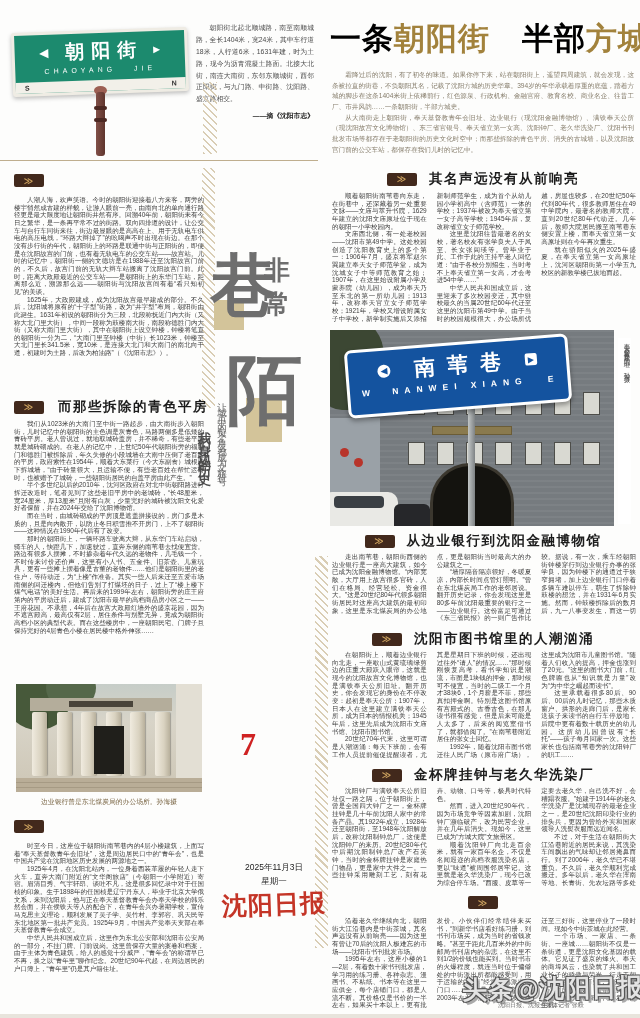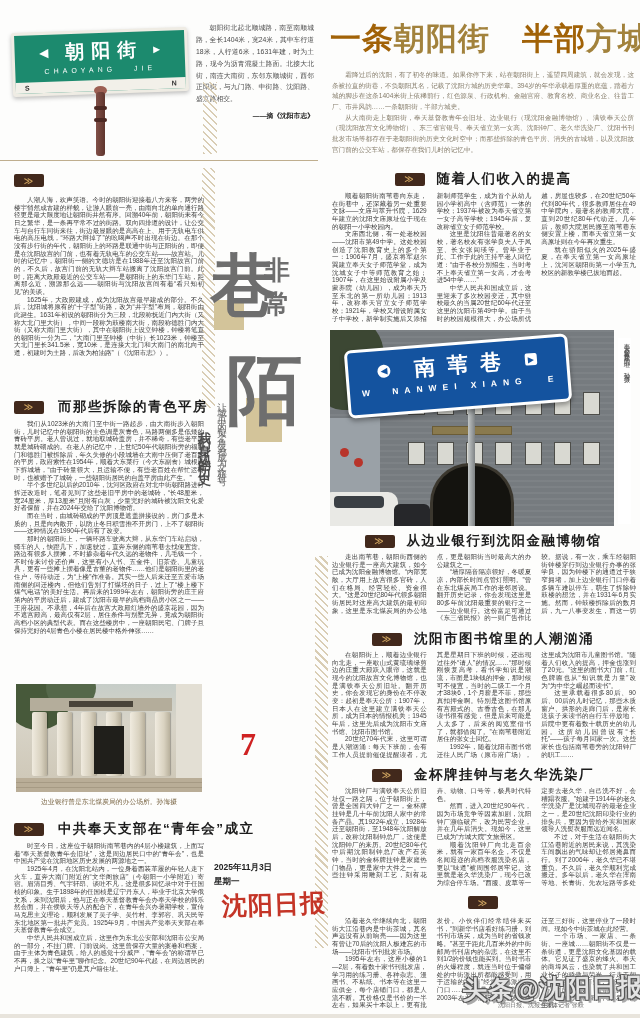--- a/index.html
+++ b/index.html
@@ -24,21 +24,21 @@
 
   
   .quote{left:196px;top:22px;width:118px;height:132px;font-size:6.8px;line-height:1.75;color:#4a4a4a;text-align:justify;}
   .quote p{margin:0;text-indent:2em;}
   .quote .src{text-indent:0;text-align:right;font-weight:bold;color:#1f1f1f;margin-top:5px;}
 
   .divider{left:0;top:160px;width:318px;height:1px;background:#bfae8e;}
 
   
   .main-title{left:330px;top:18px;width:306px;text-align:center;font-family:"Liberation Serif","DejaVu Serif",serif;font-size:31px;font-weight:900;letter-spacing:1px;white-space:nowrap;}
-  .t-dark{color:#a16207;margin-top:41px;}
+  .t-dark{color:#000000;margin-top:41px;}
   .t-gold{color:#a2823c;}
   .intro{left:332px;top:70px;width:302px;height:86px;font-size:6.6px;line-height:1.62;color:#857c6a;text-align:justify;overflow:hidden;}
   .intro p{margin:0;text-indent:2em;}
 
   
   .art-head{display:flex;align-items:center;gap:14px;}
   .art-head.centered{justify-content:center;gap:12px;}
   .marker{width:30px;height:13px;background:#42291c;color:#cda35f;font-size:9px;font-weight:bold;display:flex;align-items:center;justify-content:center;border-radius:2px;letter-spacing:1px;flex:0 0 auto;}
   .art-title{font-weight:bold;font-size:13.5px;color:#1c1c1c;letter-spacing:1.5px;white-space:nowrap;}
 
@@ -82,21 +82,21 @@
   .p2-py{letter-spacing:6px;}
   .p2-pole{position:absolute;left:138px;top:72px;width:7px;height:124px;background:linear-gradient(90deg,#c2c6c6,#7e8284);}
   .caption2{left:618px;top:338px;height:186px;width:13px;writing-mode:vertical-rl;font-size:6.5px;color:#4a4a4a;letter-spacing:2px;background:#fff;}
 
   
   .logo-char{font-family:"Liberation Serif","DejaVu Serif",serif;color:#6e6e6e;font-weight:bold;line-height:1;}
   .beige{background:#d3c49a;}
   .v-text{writing-mode:vertical-rl;color:#5a5a5a;}
   .pageno{left:240px;top:726px;font-size:32px;font-weight:bold;color:#cf2222;font-family:"Liberation Serif",serif;}
   .editors{left:216px;top:806px;width:116px;font-size:8px;line-height:1.8;color:#222;font-weight:bold;}
-  .dateline{left:214px;top:860px;width:120px;text-align:left;font-size:8.5px;font-weight:bold;color:#222;line-height:1.7;}
+  .dateline{left:214px;top:860px;width:120px;text-align:center;font-size:8.5px;font-weight:normal;color:#222;line-height:1.7;}
   .paperlogo{left:212px;top:888px;width:124px;text-align:center;font-family:"Liberation Serif","DejaVu Serif",serif;font-size:25px;font-weight:bold;color:#c43527;transform:rotate(-2deg);letter-spacing:1px;}
 
   
   .watermark{left:462px;top:972px;font-size:25px;font-weight:900;color:#e3e3e3;letter-spacing:1px;transform:rotate(-1deg);text-shadow:-1px -1px 0 #555,1px -1px 0 #555,-1px 1px 0 #555,1px 1px 0 #555,3px 3px 0 #aaa;white-space:nowrap;}
   .credit{left:498px;top:1001px;font-size:6px;color:#666;}
 
   .bottom-bar{left:0;top:1014px;width:640px;height:4px;background:#e8e4dc;}
 </style>
 </head>
 <body>
@@ -176,21 +176,20 @@
         <div class="p1-col"></div>
         <div class="p1-col"></div>
     </div>
     <div class="p1-door"></div>
     <div class="p1-steps"></div>
   </div>
   <div class="abs caption1">边业银行曾是东北煤炭局的办公场所。孙海摄</div>
 
   <div class="abs art-head" style="left:14px;top:820px;">
     <span class="marker">≫</span>
-    <span class="art-title">中共奉天支部在“青年会”成立</span>
   </div>
   <div class="abs body-text" style="left:14px;top:842px;width:190px;height:168px;">
     <p>时至今日，这座位于朝阳街南苇巷内的4层小楼建筑，上面写着“奉天基督教青年会旧址”，这是周边居民口中的“青年会”，也是中国共产党在沈阳地区历史发展的两源地之一。</p>
     <p>1925年4月，在沈阳北站内，一位身着西装革履的年轻人走下火车，直奔大南门附近的“文华阁旅店”（今朝阳一小学附近）寄宿。眉清目秀、气宇轩昂、谈吐不凡，这是很多回忆录中对于任国桢的印象。生于1898年的任国桢是辽宁丹东人，毕业于北京大学俄文系，来到沈阳后，他与正在奉天基督教青年会办奉天学校的韩乐然会面，并在侯铁天等人的配合下，在青年会兴办暑期学校，宣传马克思主义理论，顺利发展了吴子学、吴竹村、李郭容、巩天民等东北地区第一批共产党员。1925年9月，中国共产党奉天支部在奉天基督教青年会成立。</p>
     <p>中华人民共和国成立后，这里作为东北公安部和沈阳市公安局的一部分，不挂门牌、门前设岗。这里曾保存大量的案卷和档案，由于主体为青色建筑，给人的感觉十分威严，“青年会”的称谓早已不再，换之以“青年里”聊作纪念。20世纪90年代起，在周边居民的户口簿上，“青年里”仍是其户籍住址。</p>
   </div>
 
   <div class="abs beige" style="left:214px;top:300px;width:30px;height:30px;"></div>
   <div class="abs beige" style="left:246px;top:398px;width:36px;height:44px;"></div>
   <div class="abs logo-char" style="left:210px;top:252px;font-size:68px;">巷</div>
@@ -203,21 +202,21 @@
 
   <div class="abs pageno">7</div>
   <div class="abs dateline">
     <div>2025年11月3日</div>
     <div>星期一</div>
   </div>
   <div class="abs paperlogo">沈阳日报</div>
 
   <div class="abs art-head centered" style="left:330px;top:170px;width:306px;">
     <span class="marker">≫</span>
-    <span class="art-title">随着人们收入的提高</span>
+    <span class="art-title">其名声远没有从前响亮</span>
   </div>
   <div class="abs body-text cols3" style="left:332px;top:192px;width:304px;height:132px;">
     <p>顺着朝阳街南苇巷向东走，在街巷中，还深藏着另一处重要文脉——文庙与萃升书院，1629年建立的沈阳文庙原址位于现在的朝阳一小学校园内。</p>
     <p>文庙西北侧，有一处老校园——沈阳市第49中学。这处校园创造了沈阳教育史上的多个第一：1906年7月，盛京将军赵尔巽建立奉天女子师范学堂，成为沈城女子中等师范教育之始；1907年，在这里始设附属小学及蒙养院（幼儿园），成为奉天乃至东北的第一所幼儿园；1913年，改称奉天官立女子师范学校；1921年，学校又增设附属女子中学校，新学制实施后又添招新制师范学生，成为首个从幼儿园小学初高中（含师范）一体的学校；1937年被改为奉天省立第一女子高等学校；1945年后，复改称省立女子师范学校。</p>
     <p>这里是沈阳往昔最著名的女校，著名校友有张学良夫人于凤至、长女张闾瑛等。曾毕业于此、工作于此的王持平老人回忆道：“由于各校分别招生，当时考不上奉天省立第一女高，才会考进54中学……”</p>
     <p>中华人民共和国成立后，这里迎来了多次校园变迁，其中驻校最久的当属20世纪60年代迁至这里的沈阳市第49中学。由于当时的校园规模很大，办公场所优越，房屋也较多，在20世纪50年代到80年代，很多教师居住在49中学院内，最著名的教师大院，直到20世纪80年代动迁。几年后，教师大院居民搬至南苇巷东侧安置上楼，而奉天省立第一女高原址则在今年再次重生。</p>
     <p>就在骄阳似火的2025年盛夏，在奉天省立第一女高原址上，沈河区朝阳街第一小学五九校区的新教学楼已拔地而起。</p>
   </div>
 
   <div class="abs photo2">

